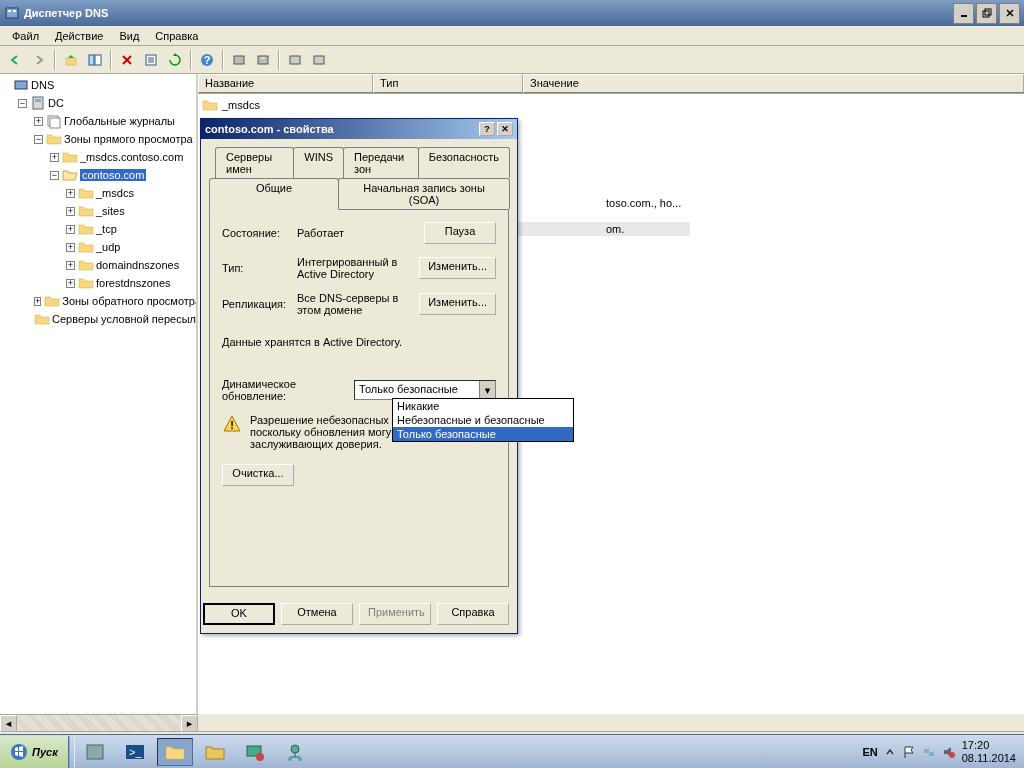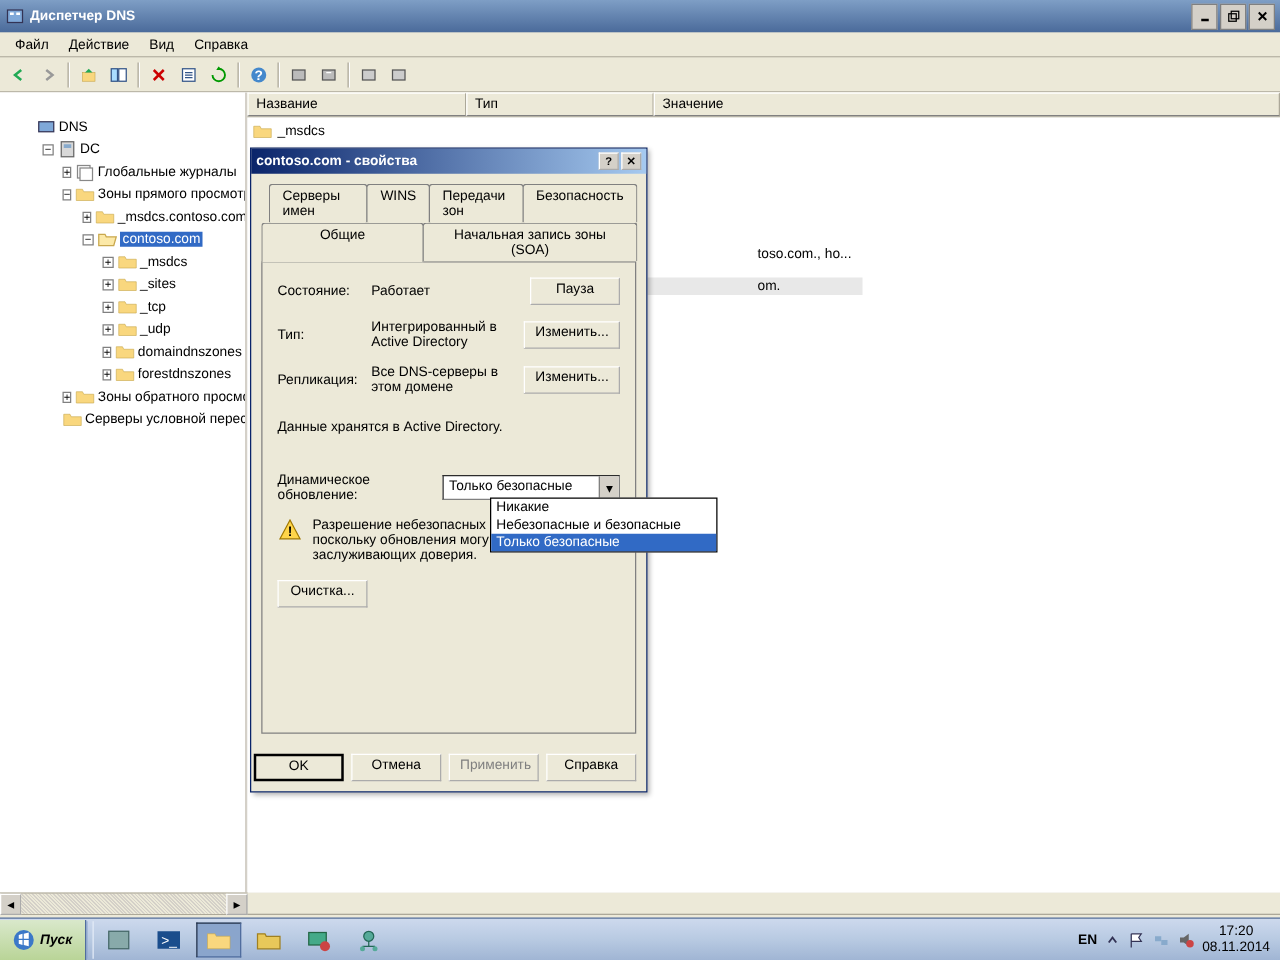--- a/index.html
+++ b/index.html
@@ -12,21 +12,21 @@
 .titlebar .winbtn { width: 21px; height: 21px; background: #d4d0c8; border: 1px solid #808080; display: flex; align-items: center; justify-content: center; }
 
 .menubar { background: #ece9d8; height: 20px; display: flex; align-items: center; padding: 0 4px; border-bottom: 1px solid #aca899; }
 .menubar .item { padding: 2px 8px; }
 
 .toolbar { background: #ece9d8; height: 28px; display: flex; align-items: center; padding: 0 4px; gap: 2px; border-bottom: 1px solid #aca899; }
 .toolbar .tbtn { width: 22px; height: 22px; border: 1px solid transparent; display: flex; align-items: center; justify-content: center; }
 .toolbar .sep { width: 2px; height: 20px; border-left: 1px solid #aca899; border-right: 1px solid #fff; margin: 0 2px; }
 
 .content { display: flex; height: 640px; background: #fff; }
-.tree { width: 198px; border-right: 2px inset #d4d0c8; padding: 18px; overflow: auto; background: #fff; }
+.tree { width: 198px; border-right: 2px inset #d4d0c8; padding: 2px; overflow: auto; background: #fff; }
 .tree-node { white-space: nowrap; padding: 1px 0; display: flex; align-items: center; }
 .tree-node .exp { display: inline-block; width: 9px; height: 9px; border: 1px solid #808080; text-align: center; line-height: 7px; font-size: 9px; margin-right: 3px; cursor: pointer; }
 .tree-node .noexp { display: inline-block; width: 11px; }
 .tree-node .ticon { width: 16px; height: 16px; margin-right: 2px; display: inline-flex; align-items: center; justify-content: center; }
 .tree-node.sel span.label { background: #316ac5; color: #fff; padding: 0 2px; }
 .ind { padding-left: 16px; }
 
 .main { flex: 1; display: flex; flex-direction: column; }
 .cols { display: flex; background: #ece9d8; height: 20px; border-bottom: 1px solid #aca899; }
 .cols .col { border-right: 1px solid #aca899; padding: 2px 6px; background: #ece9d8; border-top: 1px solid #fff; border-left: 1px solid #fff; border-bottom: 1px solid #808080; }
@@ -40,21 +40,21 @@
 
 .statusbar { height: 22px; background: #ece9d8; border-top: 1px solid #aca899; }
 
 .taskbar { position: absolute; bottom: 0; left: 0; right: 0; height: 34px; background: linear-gradient(to bottom, #cdd9ed 0%, #b8cae2 50%, #a0b5d4 100%); display: flex; align-items: center; border-top: 1px solid #506d9e; }
 .start-btn { height: 30px; padding: 16px 10px; display: flex; align-items: center; gap: 4px; background: linear-gradient(to bottom, #d9e8cb, #b9d497); border-right: 1px solid #506d9e; }
 .task-sep { width: 6px; height: 30px; border-left: 1px solid #8ba4c9; border-right: 1px solid #e4ecf7; }
 .task-item { width: 36px; height: 28px; margin: 0 2px; display: flex; align-items: center; justify-content: center; border: 1px solid transparent; }
 .task-item.active { background: #8aa5cc; border: 1px inset #506d9e; }
 .tray { margin-left: auto; display: flex; align-items: center; gap: 6px; padding: 0 8px; }
 .tray .lang { font-weight: bold; }
-.tray .clock { text-align: center; line-height: 1.1; font-size: 10px; }
+.tray .clock { text-align: left; line-height: 1.1; font-size: 10px; }
 
 .dialog { position: absolute; left: 200px; top: 118px; width: 318px; background: #ece9d8; border: 1px solid #0a246a; box-shadow: 2px 2px 4px rgba(0,0,0,0.3); }
 .dialog .dtitle { background: linear-gradient(to right, #0a246a, #a6caf0); color: #fff; height: 20px; display: flex; align-items: center; padding: 0 4px; font-weight: bold; }
 .dialog .dtitle .spacer { flex: 1; }
 .dialog .dtitle .dbtn { width: 16px; height: 14px; background: #d4d0c8; border: 1px outset #fff; margin-left: 2px; display: flex; align-items: center; justify-content: center; color: #000; font-size: 9px; font-weight: bold; }
 .dialog .dbody { padding: 8px; }
 
 .tabs { position: relative; }
 .tabs-row { display: flex; }
 .tab { padding: 3px 10px; background: #ece9d8; border: 1px solid #808080; border-bottom: none; border-top-left-radius: 3px; border-top-right-radius: 3px; margin-right: -1px; position: relative; z-index: 1; }

